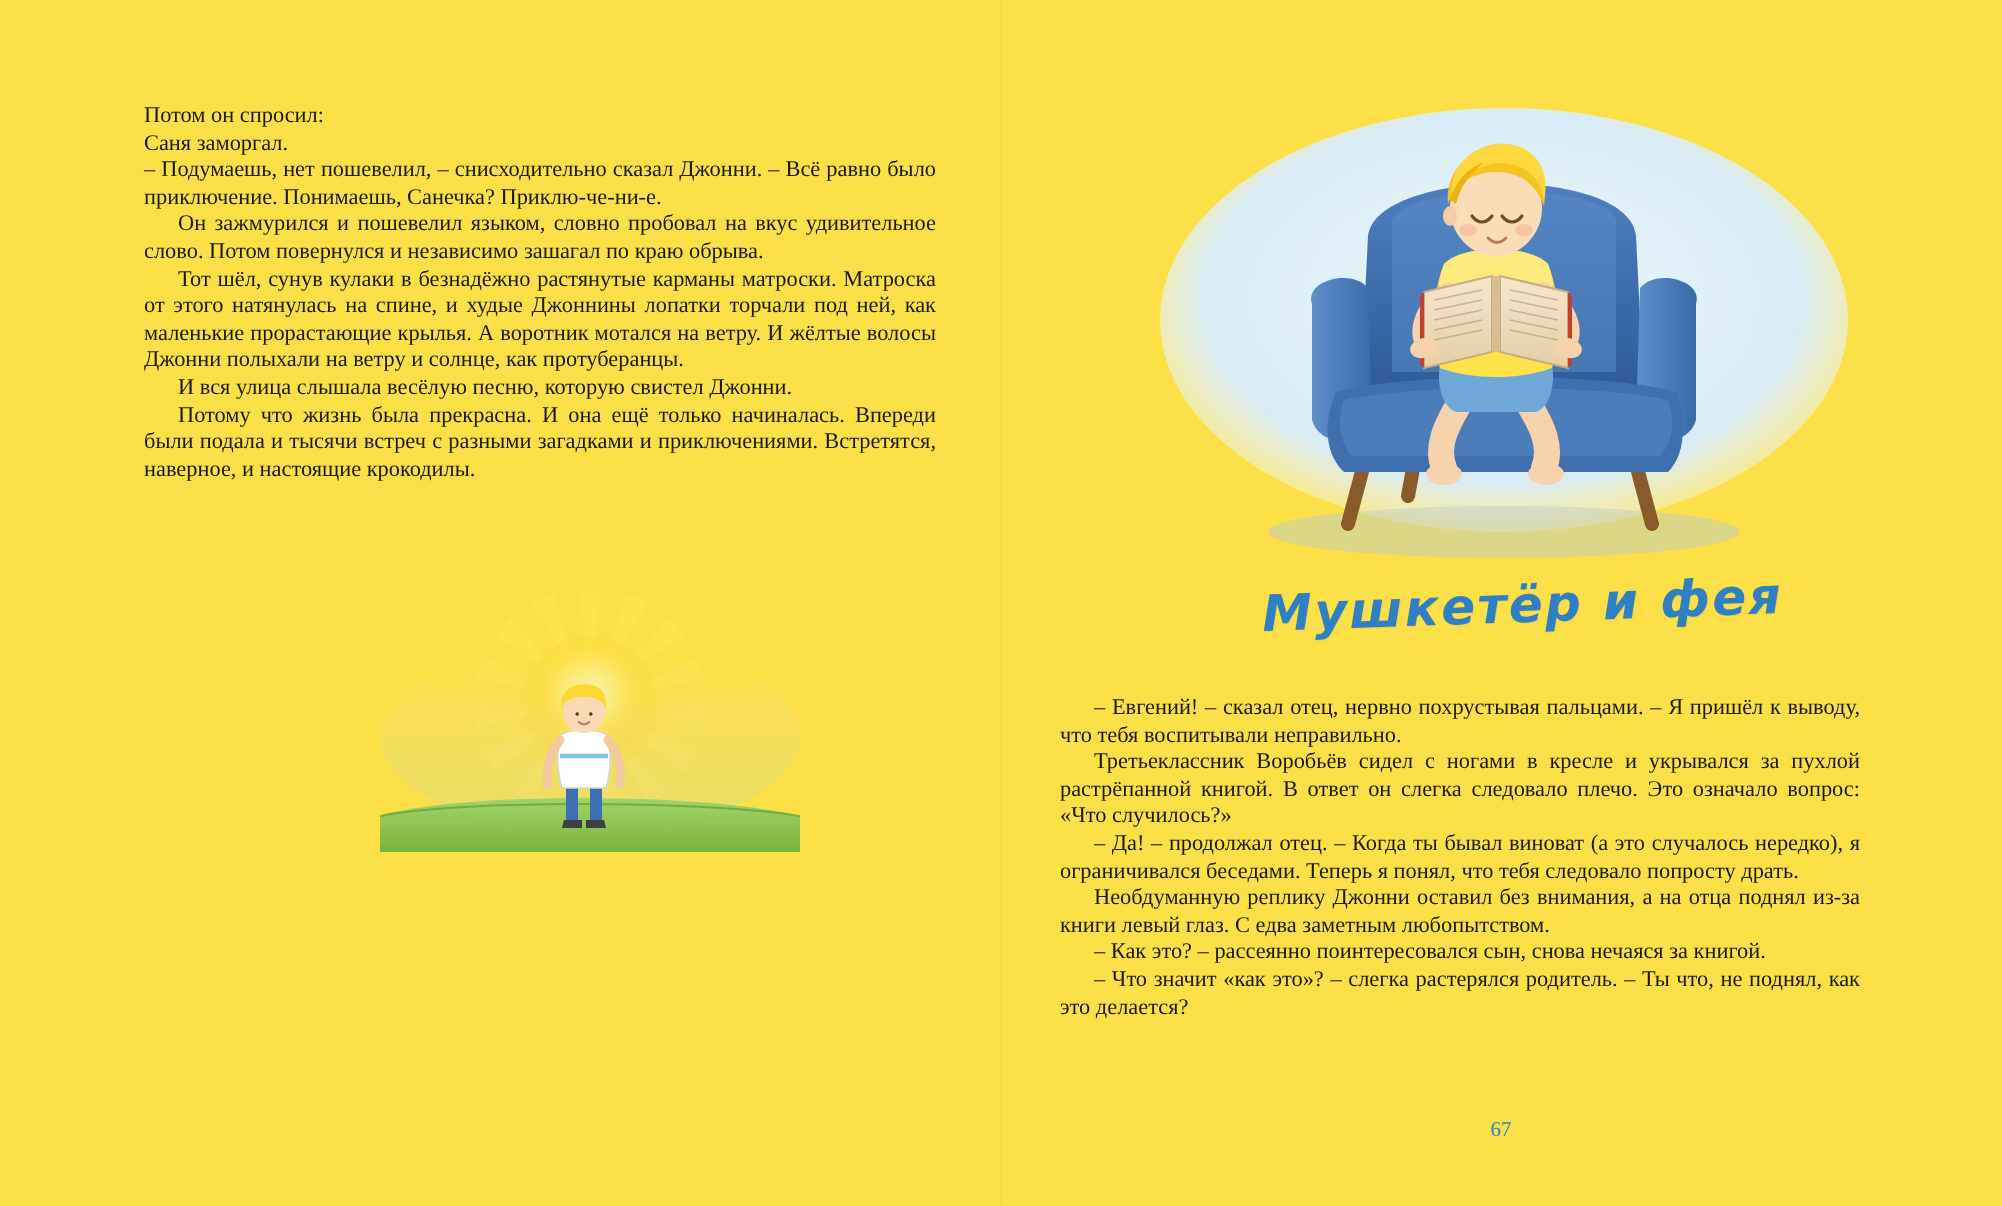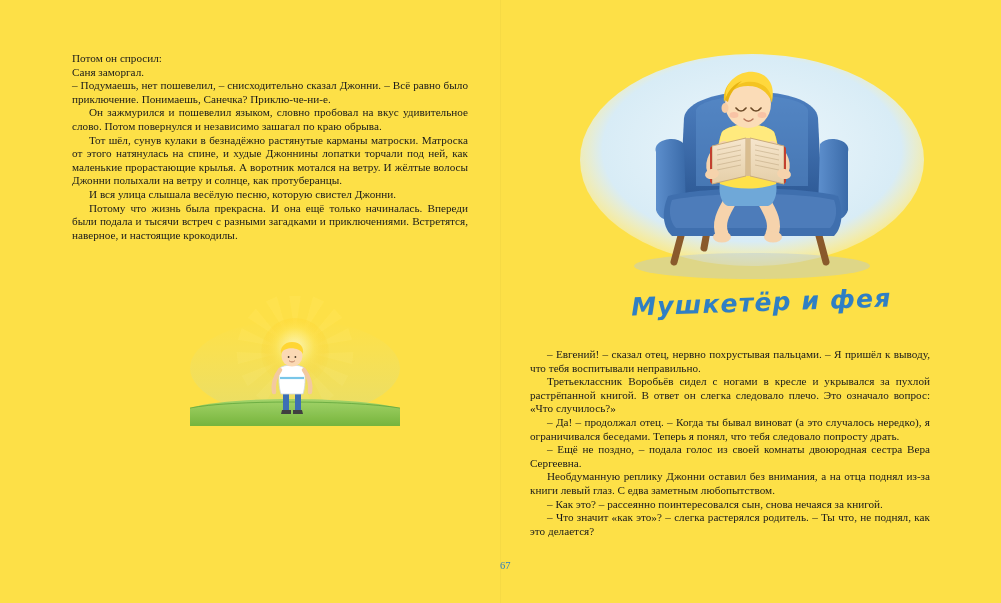--- a/index.html
+++ b/index.html
@@ -93,21 +93,21 @@
     left: 530px;
     top: 328px;
     width: 400px;
     margin-top: 20px;
   }
   .folio-right {
     position: absolute;
     left: 500px;
     width: 501px;
     bottom: 32px;
-    text-align: left;
+    text-align: center;
     font-size: 10.5px;
     color: #2f7fc4;
   }
 </style>
 </head>
 <body>
 
 <div class="page">
   <div class="gutter"></div>
 
@@ -298,20 +298,19 @@
   </div>
 
   <div class="chapter-title">
     <span class="deco">Мушкетёр и фея</span>
   </div>
 
   <div class="right-body">
     <p class="txt">– Евгений! – сказал отец, нервно похрустывая пальцами. – Я пришёл к выводу, что тебя воспитывали неправильно.</p>
     <p class="txt">Третьеклассник Воробьёв сидел с ногами в кресле и укрывался за пухлой растрёпанной книгой. В ответ он слегка следовало плечо. Это означало вопрос: «Что случилось?»</p>
     <p class="txt">– Да! – продолжал отец. – Когда ты бывал виноват (а это случалось нередко), я ограничивался беседами. Теперь я понял, что тебя следовало попросту драть.</p>
-    <p class="txt">– Ещё не поздно, – подала голос из своей комнаты двоюродная сестра Вера Сергеевна.</p>
     <p class="txt">Необдуманную реплику Джонни оставил без внимания, а на отца поднял из-за книги левый глаз. С едва заметным любопытством.</p>
     <p class="txt">– Как это? – рассеянно поинтересовался сын, снова нечаяся за книгой.</p>
     <p class="txt">– Что значит «как это»? – слегка растерялся родитель. – Ты что, не поднял, как это делается?</p>
   </div>
 
   <div class="folio-right">67</div>
 </div>
 
 </body></html>

